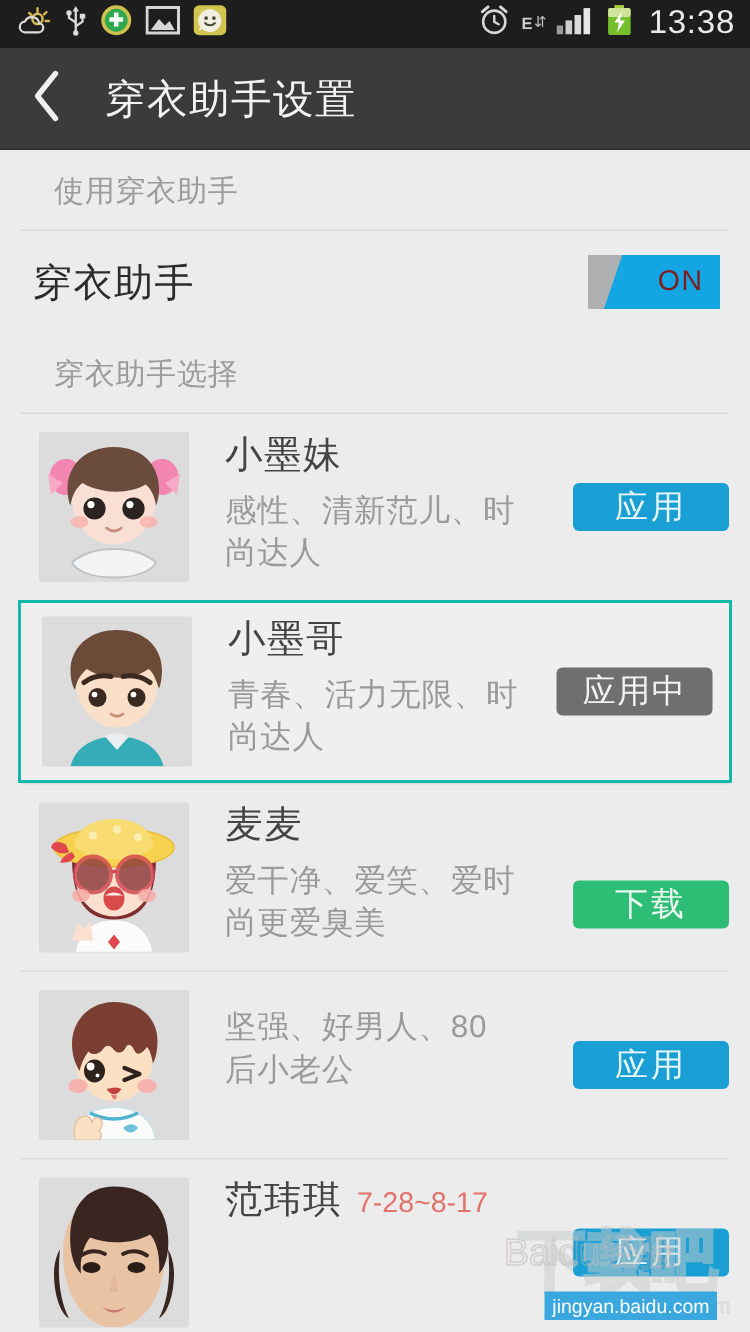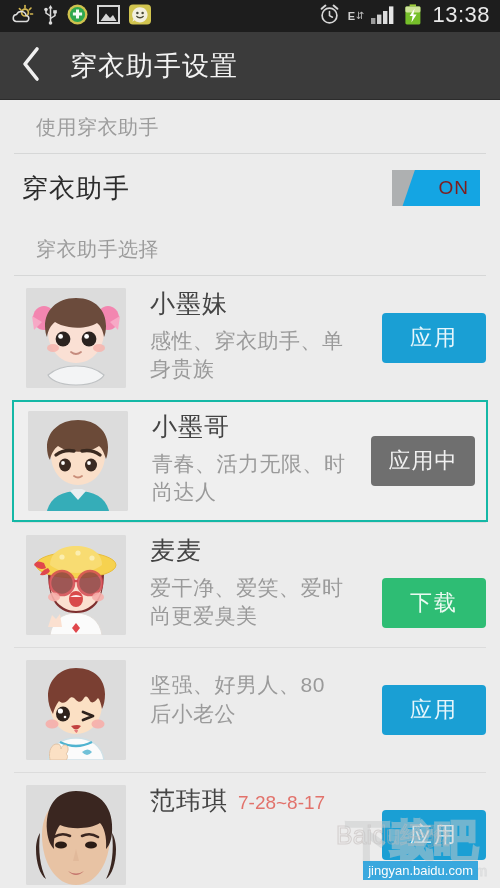--- a/index.html
+++ b/index.html
@@ -83,21 +83,21 @@
   }
   .row.selected .av{margin-left:2px;}
   .info{margin-left:24px;padding-top:2px;min-width:0;flex:1 1 auto;}
   .name{color:#444;font-size:25px;letter-spacing:1px;line-height:1.1;}
   .name .date{color:#e2726b;font-size:19px;margin-left:10px;letter-spacing:0;}
   .desc{
     color:#9a9a9a;font-size:21px;line-height:1.38;margin-top:9px;
     max-width:195px;letter-spacing:.5px;
   }
   .act{
-    flex:0 0 auto;align-self:center;width:104px;height:50px;border-radius:4px;
+    flex:0 0 auto;align-self:center;width:104px;height:32px;border-radius:4px;
     display:flex;align-items:center;justify-content:center;cursor:pointer;
     font-size:22px;letter-spacing:2px;margin-left:6px;
   }
   .act.apply{background:#1a9fd4;color:#e7f6fc;}
   .act.applied{background:#6f6f6f;color:#f1f1f1;letter-spacing:1px;}
   .act.download{background:#2ebd74;color:#eafaf1;margin-top:36px;}
   .rowsep{height:1px;background:#dcdcdc;margin:0 14px;}
 
   
   .wm{position:absolute;pointer-events:none;}
@@ -249,21 +249,21 @@
           <circle cx="63" cy="51" r="7.4" fill="#2b2320"></circle>
           <circle cx="34.6" cy="48.4" r="2.4" fill="#fff"></circle>
           <circle cx="60.6" cy="48.4" r="2.4" fill="#fff"></circle>
           <ellipse cx="27" cy="60" rx="6" ry="4" fill="#f7b4ad" opacity=".85"></ellipse>
           <ellipse cx="73" cy="60" rx="6" ry="4" fill="#f7b4ad" opacity=".85"></ellipse>
           <path d="M45 64 q5 4 10 0" fill="none" stroke="#c58b7e" stroke-width="1.8" stroke-linecap="round"></path>
         </svg>
       </div>
       <div class="info">
         <div class="name">小墨妹</div>
-        <div class="desc">感性、穿衣助手、单身贵族</div>
+        <div class="desc">感性、清新范儿、时尚达人</div>
       </div>
       <div class="act apply">应用</div>
     </div>
 
     <div class="row selected">
       <div class="av">
         <svg width="100" height="100" viewBox="0 0 100 100">
           <rect width="100" height="100" fill="#dcdcdc"></rect>
           <path d="M50 80 c16 0 28 7 31 20 H19 c3 -13 15 -20 31 -20z" fill="#35adb8"></path>
           <path d="M42 80 l8 9 l8 -9 l-4 -2 h-8z" fill="#e9eef0"></path>

